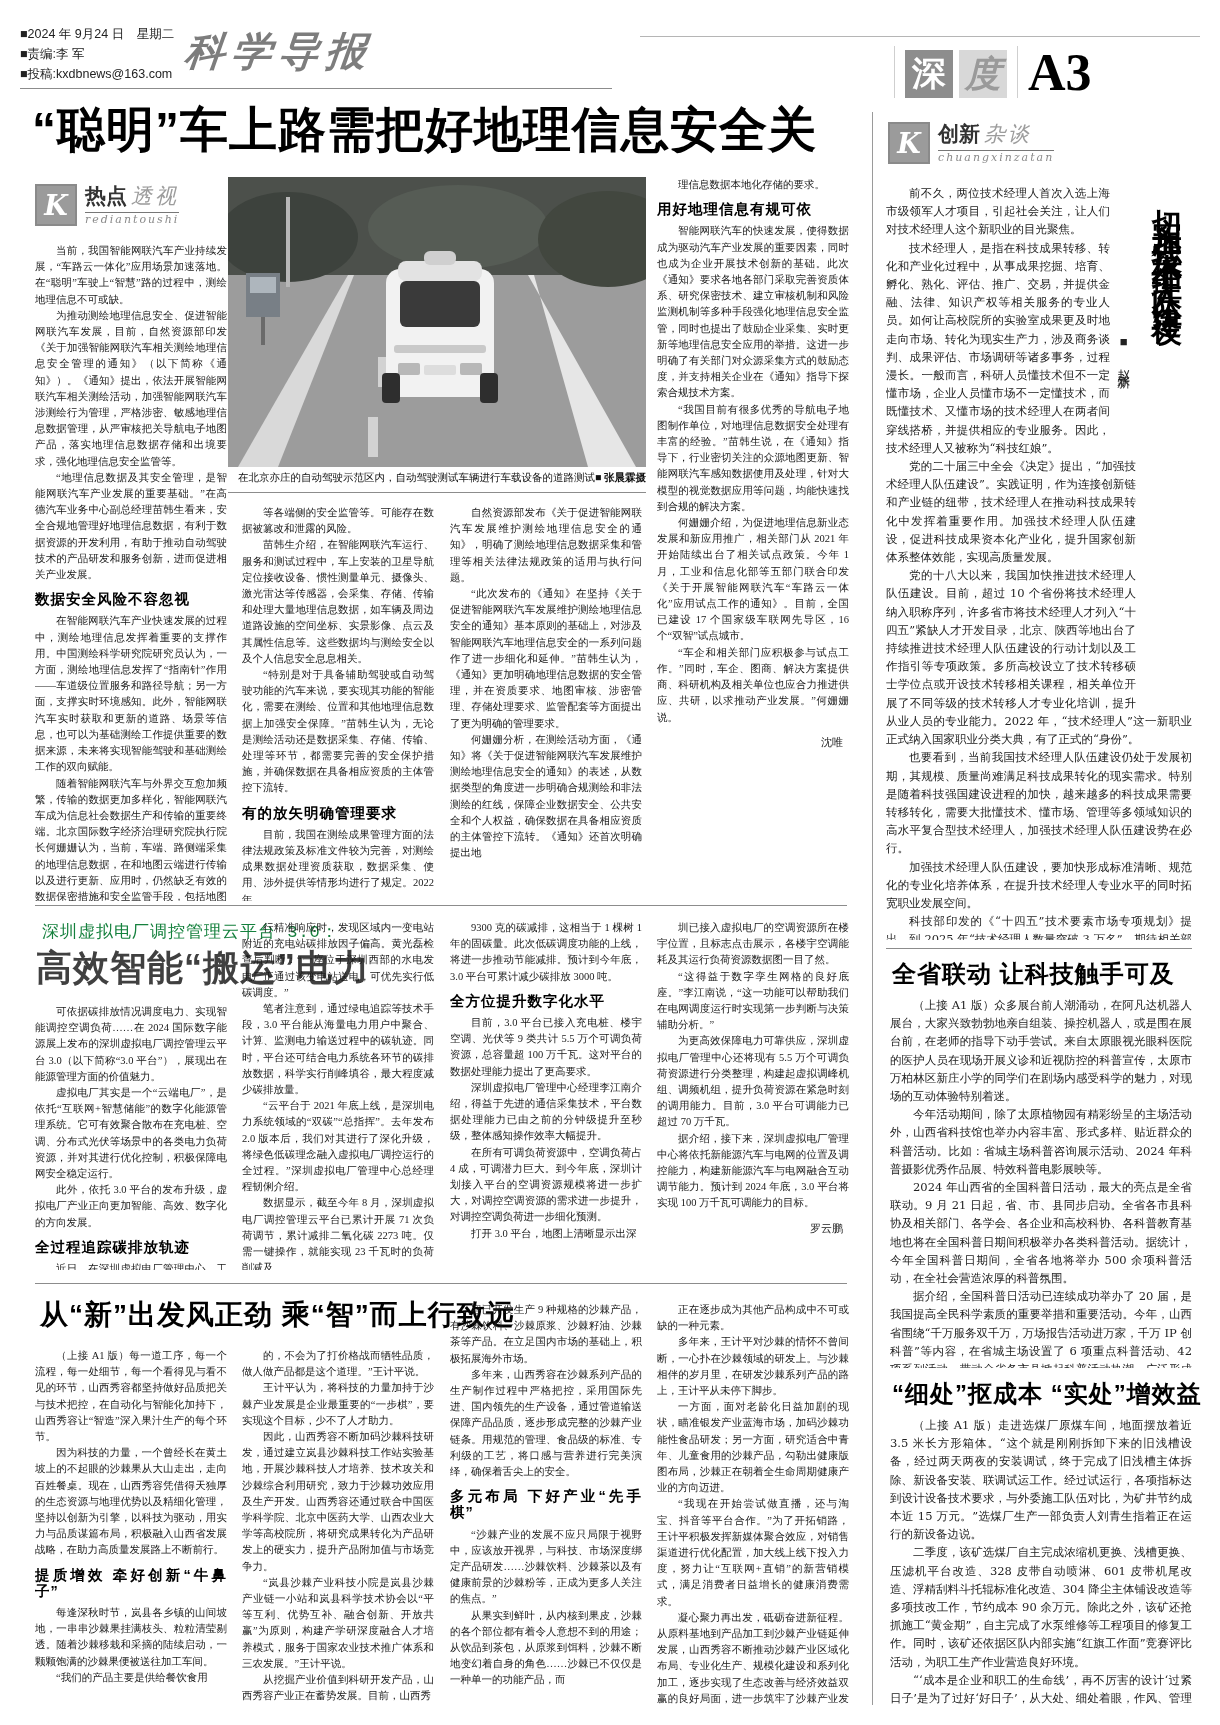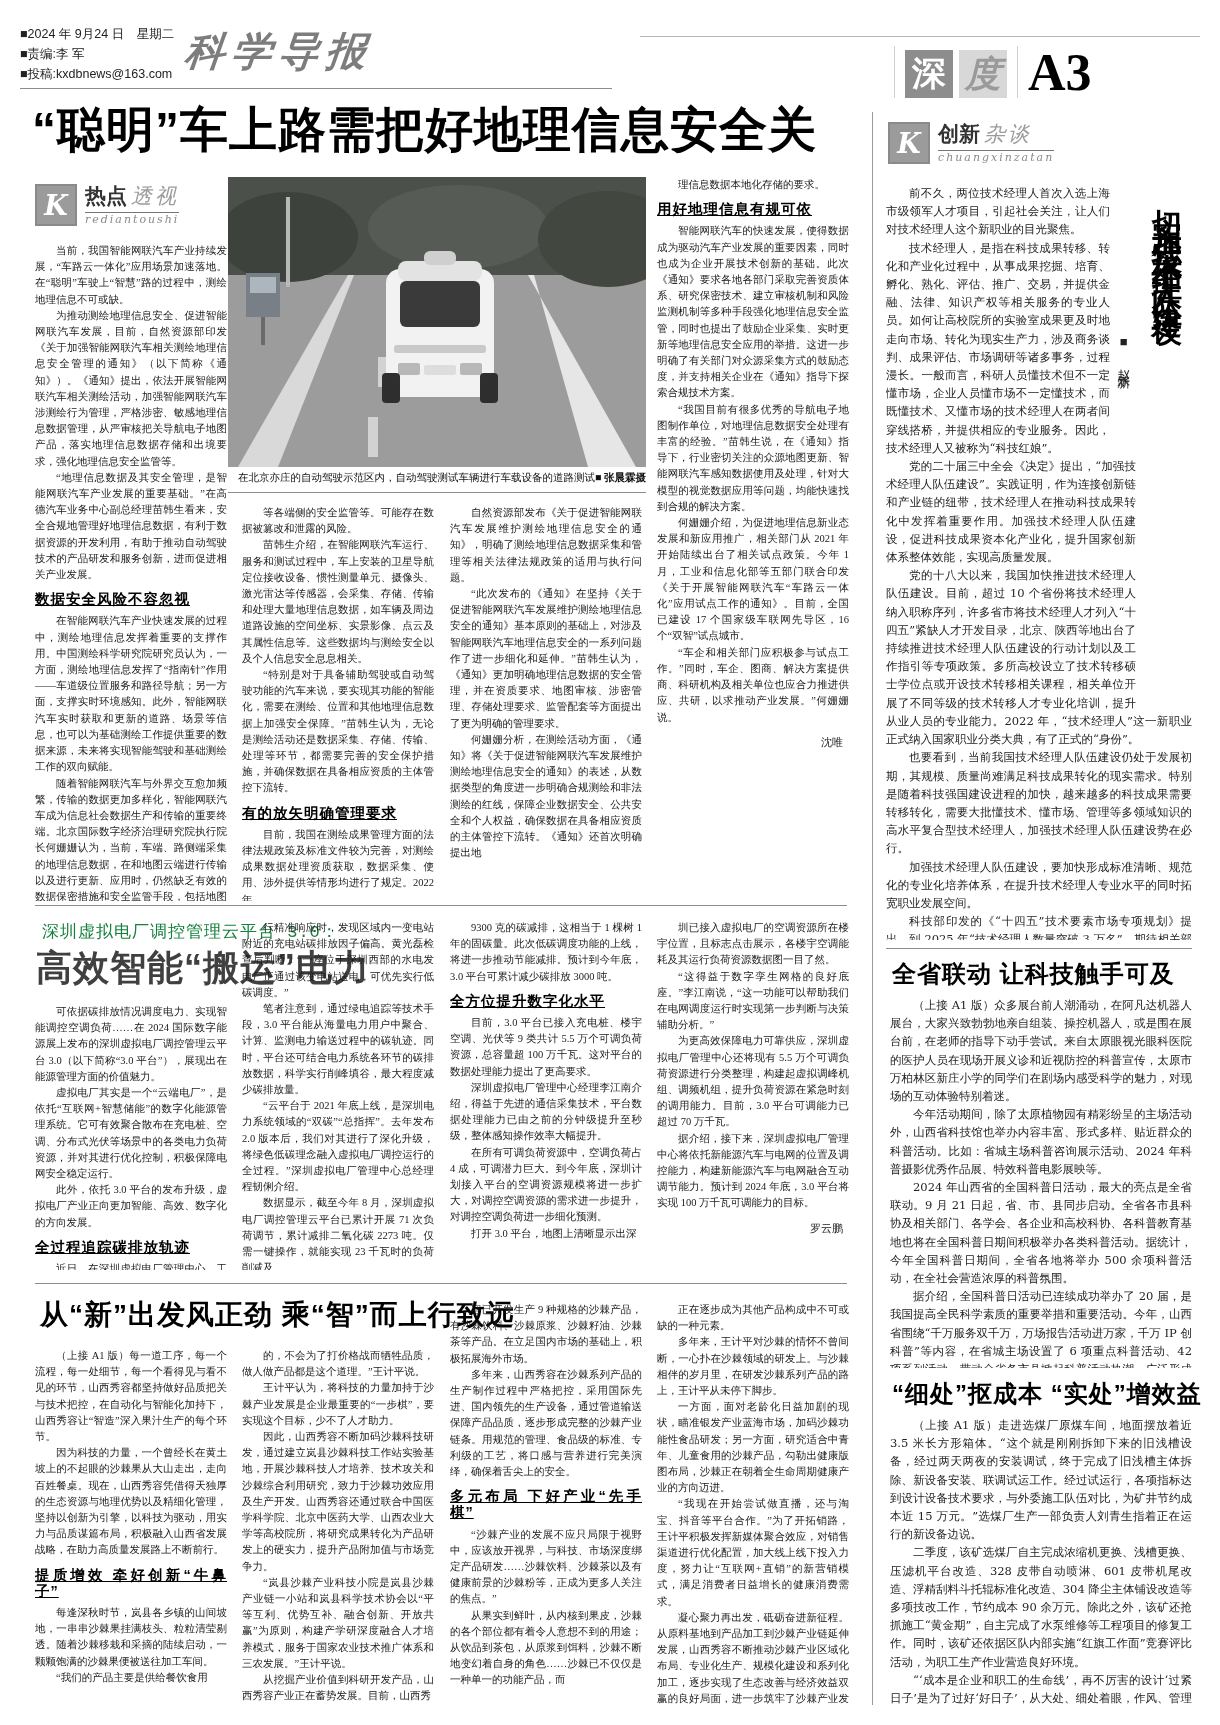--- a/index.html
+++ b/index.html
@@ -32,21 +32,21 @@
         color:#fff;font-family:"DejaVu Serif",serif;font-style:italic;font-weight:bold;font-size:27px;
         display:flex;align-items:center;justify-content:center;}
   .badge-words{border-bottom:1px solid #777;padding-bottom:2px;}
   .bw1{font-family:"Liberation Sans",sans-serif;font-weight:bold;font-size:21px;color:#333;}
   .bw2{font-family:"DejaVu Serif",serif;font-style:italic;font-size:21px;color:#9c9c9c;letter-spacing:3px;}
   .badge-py{font-family:"DejaVu Serif",serif;font-style:italic;font-size:11px;color:#8a8a8a;letter-spacing:2px;}
   
   .col{overflow:hidden;text-align:justify;font-size:10.5px;line-height:16.2px;color:#1a1a1a;}
   .col .p{margin:0;text-indent:2em;}
   .col .sub{font-family:"Liberation Sans",sans-serif;font-weight:bold;font-size:14.5px;
-            margin:8px 0 6px;text-indent:0;letter-spacing:1px;color:#000;text-decoration:underline;}
+            margin:8px 0 6px;text-indent:0;letter-spacing:1px;color:#000;}
   .col .by{text-align:right;margin-top:8px;padding-right:6px;font-size:11px;}
   
   .sidecol{overflow:hidden;text-align:justify;font-size:11.5px;line-height:18.2px;color:#222;
            font-family:"DejaVu Serif",serif;}
   .sidecol .p{margin:0;text-indent:2em;}
   .vtitle{writing-mode:vertical-rl;font-family:"Liberation Sans",sans-serif;font-weight:900;
           font-size:30px;letter-spacing:9px;color:#000;}
   .vby{writing-mode:vertical-rl;font-size:13px;color:#222;font-family:"Liberation Sans",sans-serif;letter-spacing:3px;}
   .float-title{float:right;width:50px;height:512px;display:flex;justify-content:center;margin-left:6px;}
   .float-by{float:right;width:20px;height:120px;margin:150px 2px 0 4px;}

